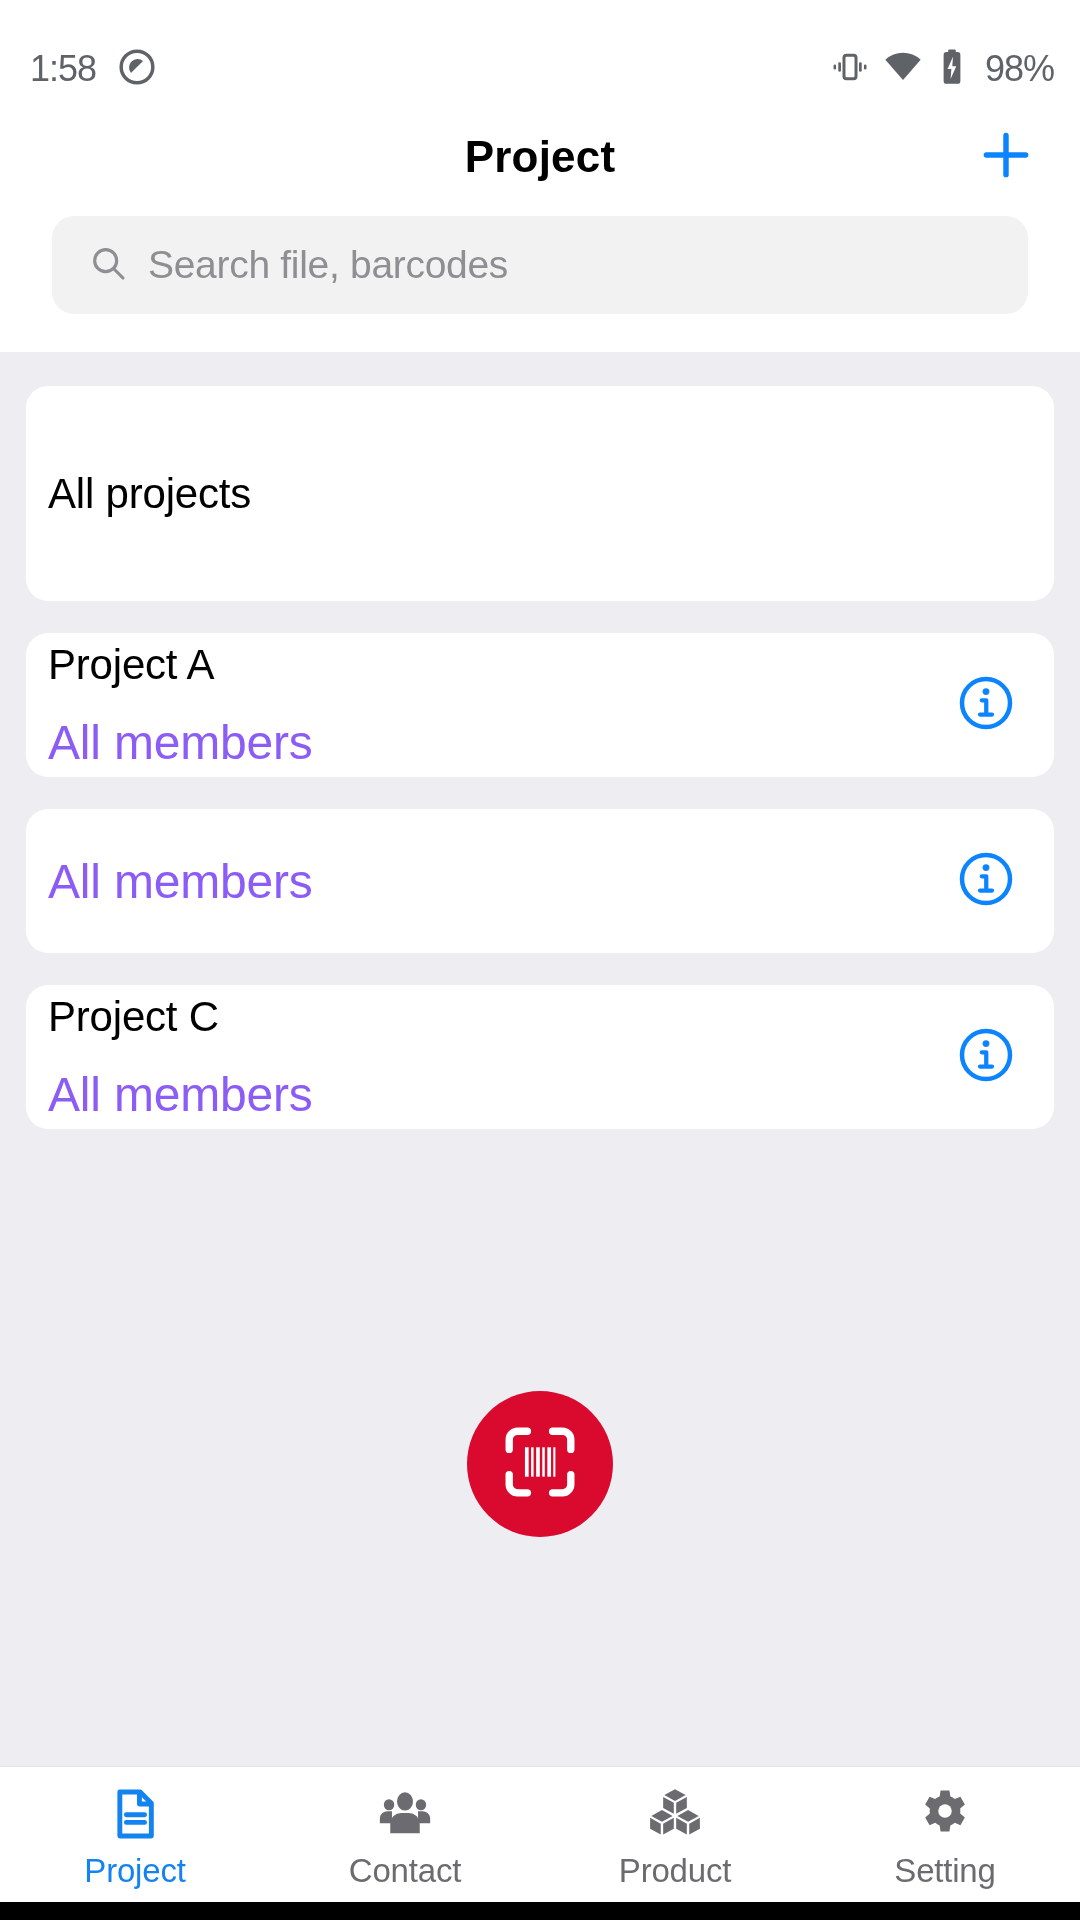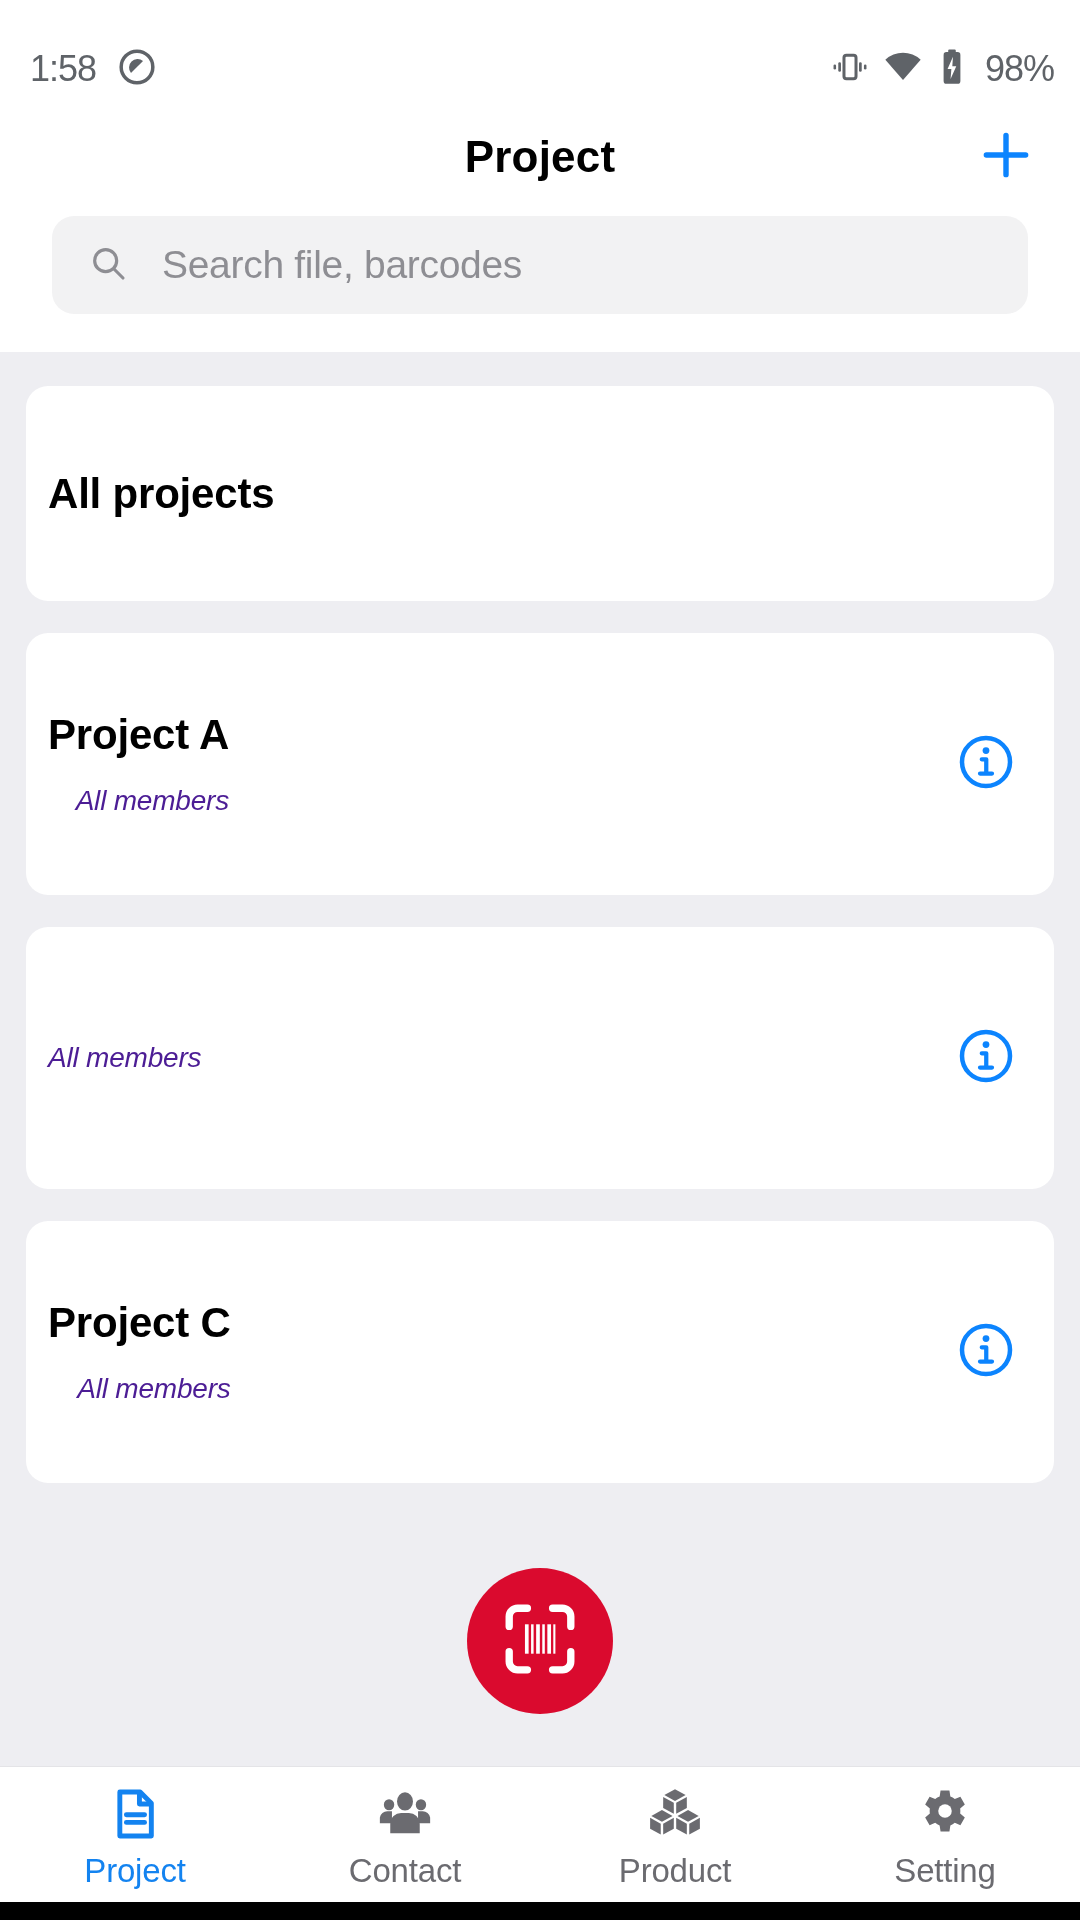--- a/index.html
+++ b/index.html
@@ -31,39 +31,39 @@
   .appbar-title { font-size:44px; font-weight:bold; color:#000000; letter-spacing:0.2px; }
   .appbar-add {
     position:absolute; right:36px; top:50%; transform:translateY(-50%);
     width:76px; height:76px; display:flex; align-items:center; justify-content:center;
   }
 
   
   .searchwrap { flex:0 0 136px; background:#ffffff; padding:0 52px; display:flex; align-items:flex-start; }
   .searchbar {
     width:100%; height:98px; border-radius:22px; background:#f2f2f3;
-    display:flex; align-items:center; padding:0 36px; gap:34px;
+    display:flex; align-items:center; padding:0 36px; gap:20px;
   }
   .search-ph { font-size:39px; color:#8e8e93; font-weight:400; letter-spacing:-0.3px; }
 
   
   .body {
     flex:1 1 auto; background:#eeeef2; padding:34px 26px 0 26px;
     display:flex; flex-direction:column; position:relative; overflow:hidden;
   }
   .card {
     background:#ffffff; border-radius:22px; width:100%;
     display:flex; align-items:center; justify-content:space-between;
     padding:0 36px 0 22px; margin-bottom:32px; flex:0 0 auto;
   }
   .card-all { height:215px; }
-  .card-proj { height:262px;text-align:right; }
+  .card-proj { height:144px; }
   .card-texts { display:flex; flex-direction:column; gap:26px; }
-  .card-title { font-size:42px; color:#000000; font-weight:700; letter-spacing:-0.2px; }
-  .card-sub { font-size:28px; color:#4c1d95; font-weight:400; letter-spacing:-0.2px;font-style:italic; }
+  .card-title { font-size:42px; color:#000000; font-weight:400; letter-spacing:-0.2px; }
+  .card-sub { font-size:48px; color:#8b5cf6; font-weight:400; letter-spacing:-0.2px; }
   .info-btn { width:64px; height:64px; flex:0 0 64px; display:flex; align-items:center; justify-content:center; }
 
   
   .fabwrap { flex:1 1 auto; display:flex; align-items:center; justify-content:center; }
   .fab {
     width:146px; height:146px; border-radius:50%;
     background:#da0a2e; display:flex; align-items:center; justify-content:center;
   }
 
   

